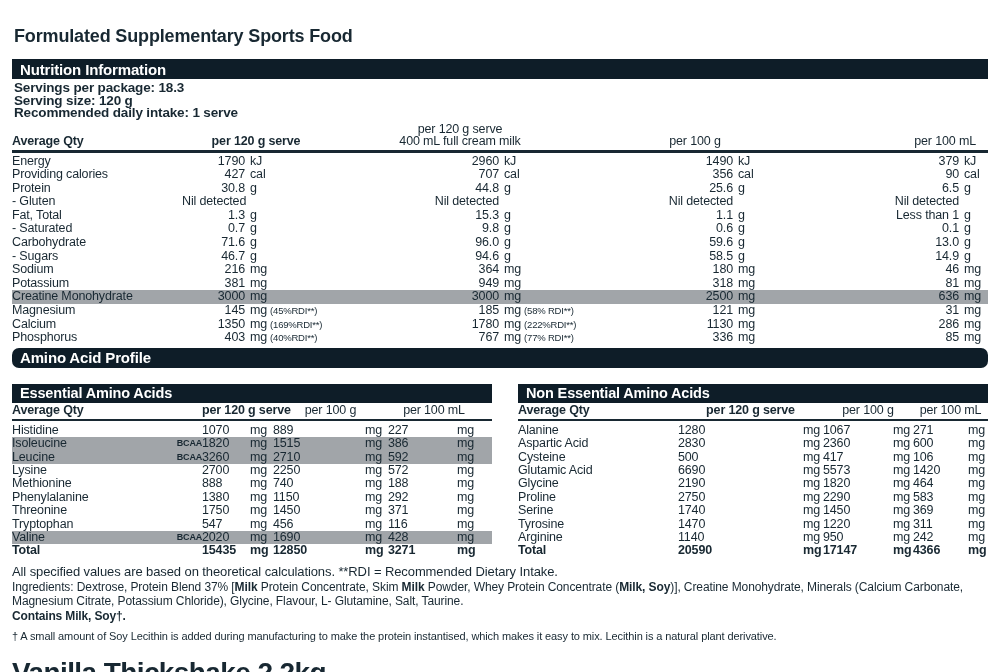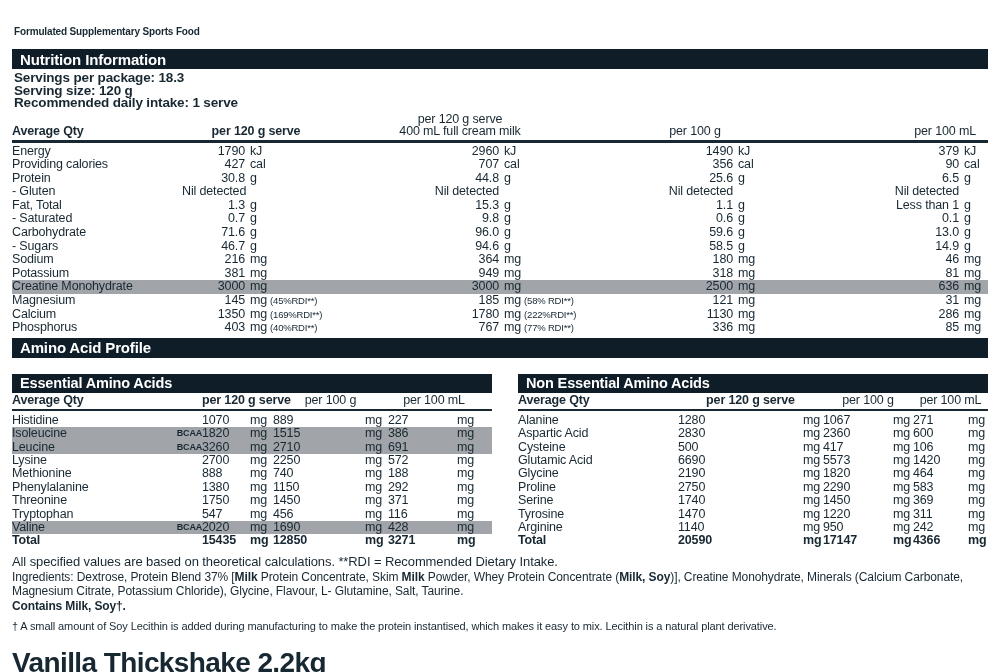--- a/index.html
+++ b/index.html
@@ -8,21 +8,21 @@
     --hl:#a1a5a9;
   }
   *{box-sizing:border-box;}
   html,body{margin:0;padding:0;background:#fff;}
   body{
     width:1000px;height:672px;overflow:hidden;
     font-family:"Liberation Sans","DejaVu Sans",sans-serif;
     color:var(--ink);letter-spacing:-0.15px;
   }
   .page{padding:26px 12px 0 12px;}
-  .top-title{font-size:10px;font-weight:bold;margin:0 2px 9px 2px;}
+  .top-title{font-size:18px;font-weight:bold;margin:0 2px 9px 2px;}
   .bar{
     background:var(--bar);color:#fff;font-weight:bold;font-size:15px;
     height:20px;display:flex;align-items:center;padding-left:8px;margin-bottom:3px;margin-top:12px;
   }
   .meta{font-weight:bold;font-size:13.5px;line-height:12.5px;margin:2px 2px 0 2px;}
   .meta div{white-space:nowrap;}
 
   
   .main-header{
     display:grid;grid-template-columns:170px 148px 260px 210px 188px;
@@ -38,21 +38,21 @@
   .nrow{
     display:grid;grid-template-columns:170px 63px 85px 169px 91px 143px 67px 159px 29px;
     font-size:12.5px;line-height:13.6px;white-space:nowrap;
   }
   .nrow .val{text-align:right;}
   .nrow .unit{padding-left:5px;}
   .hl{background:var(--hl);}
   .rdi{font-size:9.5px;margin-left:3px;letter-spacing:-0.2px;}
 
   
-  .amino-bar{margin-top:3px;}
+  .amino-bar{margin-top:3px;border-radius:7px;}
   .amino-wrap{display:flex;gap:26px;margin-top:4px;}
   .amino-table{flex:0 0 auto;}
   .amino-table .bar{height:19px;font-size:14.5px;margin-bottom:1px;}
   .aheader{
     display:grid;font-size:12.5px;line-height:13px;align-items:end;
     border-bottom:2.5px solid var(--ink);padding-bottom:2px;white-space:nowrap;
   }
   .aheader .lab{font-weight:bold;}
   .aheader .h1{font-weight:bold;text-align:center;}
   .aheader .h2,.aheader .h3{text-align:center;}
@@ -304,21 +304,21 @@
             <div class="val">386</div>
             <div class="unit">mg</div>
           </div>
           <div class="earow hl">
             <div class="lab">Leucine</div>
             <div class="badge">BCAA</div>
             <div class="val">3260</div>
             <div class="unit">mg</div>
             <div class="val">2710</div>
             <div class="unit">mg</div>
-            <div class="val">691</div>
+            <div class="val">592</div>
             <div class="unit">mg</div>
           </div>
           <div class="earow">
             <div class="lab">Lysine</div>
             <div class="badge"></div>
             <div class="val">2700</div>
             <div class="unit">mg</div>
             <div class="val">2250</div>
             <div class="unit">mg</div>
             <div class="val">572</div>

